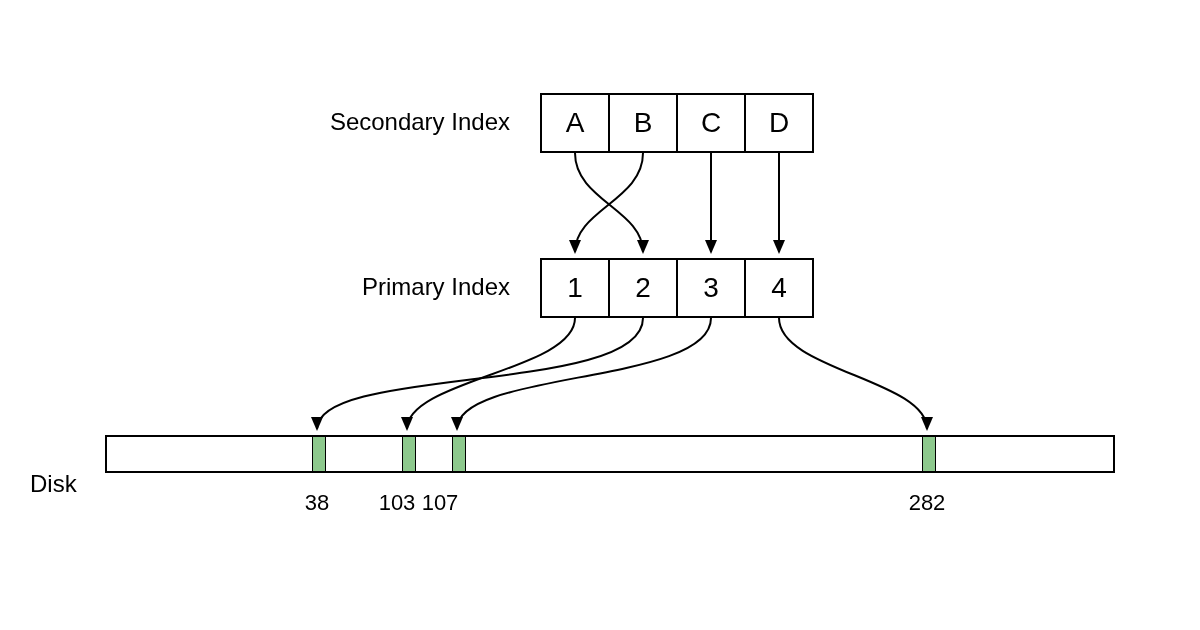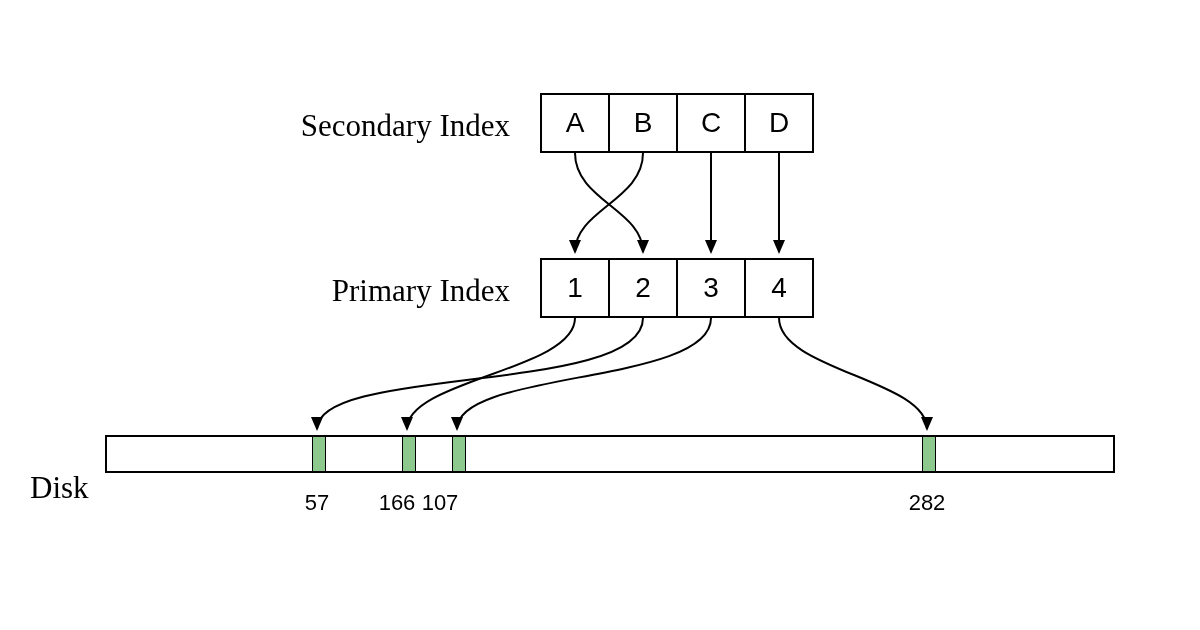--- a/index.html
+++ b/index.html
@@ -11,24 +11,23 @@
     font-family: Arial, Helvetica, sans-serif;
     color: #000;
   }
   .stage {
     position: relative;
     width: 1200px;
     height: 630px;
   }
   .label {
     position: absolute;
-    font-size: 31px;
+    font-size: 24px;
     text-align: right;
     white-space: nowrap;
-    font-family: Liberation Serif, serif;
   }
   .row {
     position: absolute;
     display: flex;
   }
   .cell {
     width: 70px;
     height: 60px;
     border: 2px solid #000;
     box-sizing: border-box;
@@ -95,22 +94,22 @@
 
   <div class="label" style="left:30px; top:440px; width:60px; text-align:left;margin-top:30px;">Disk</div>
 
   <div class="disk-bar" style="left:105px; top:435px; width:1010px; height:38px;">
     <div class="block" style="left:205px; top:0; width:14px; height:34px;"></div>
     <div class="block" style="left:295px; top:0; width:14px; height:34px;"></div>
     <div class="block" style="left:345px; top:0; width:14px; height:34px;"></div>
     <div class="block" style="left:815px; top:0; width:14px; height:34px;"></div>
   </div>
 
-  <div class="num" style="left:317px; top:490px;">57</div>
-  <div class="num" style="left:397px; top:490px;">166</div>
+  <div class="num" style="left:317px; top:490px;">38</div>
+  <div class="num" style="left:397px; top:490px;">103</div>
   <div class="num" style="left:440px; top:490px;">107</div>
   <div class="num" style="left:927px; top:490px;">282</div>
 
   <svg class="arrows" viewBox="0 0 1200 630">
     <defs>
       <marker id="arrowhead" markerWidth="8" markerHeight="8" refX="6" refY="3" orient="auto" markerUnits="strokeWidth">
         <path d="M0,0 L7,3 L0,6 Z" fill="#000"></path>
       </marker>
     </defs>
 

